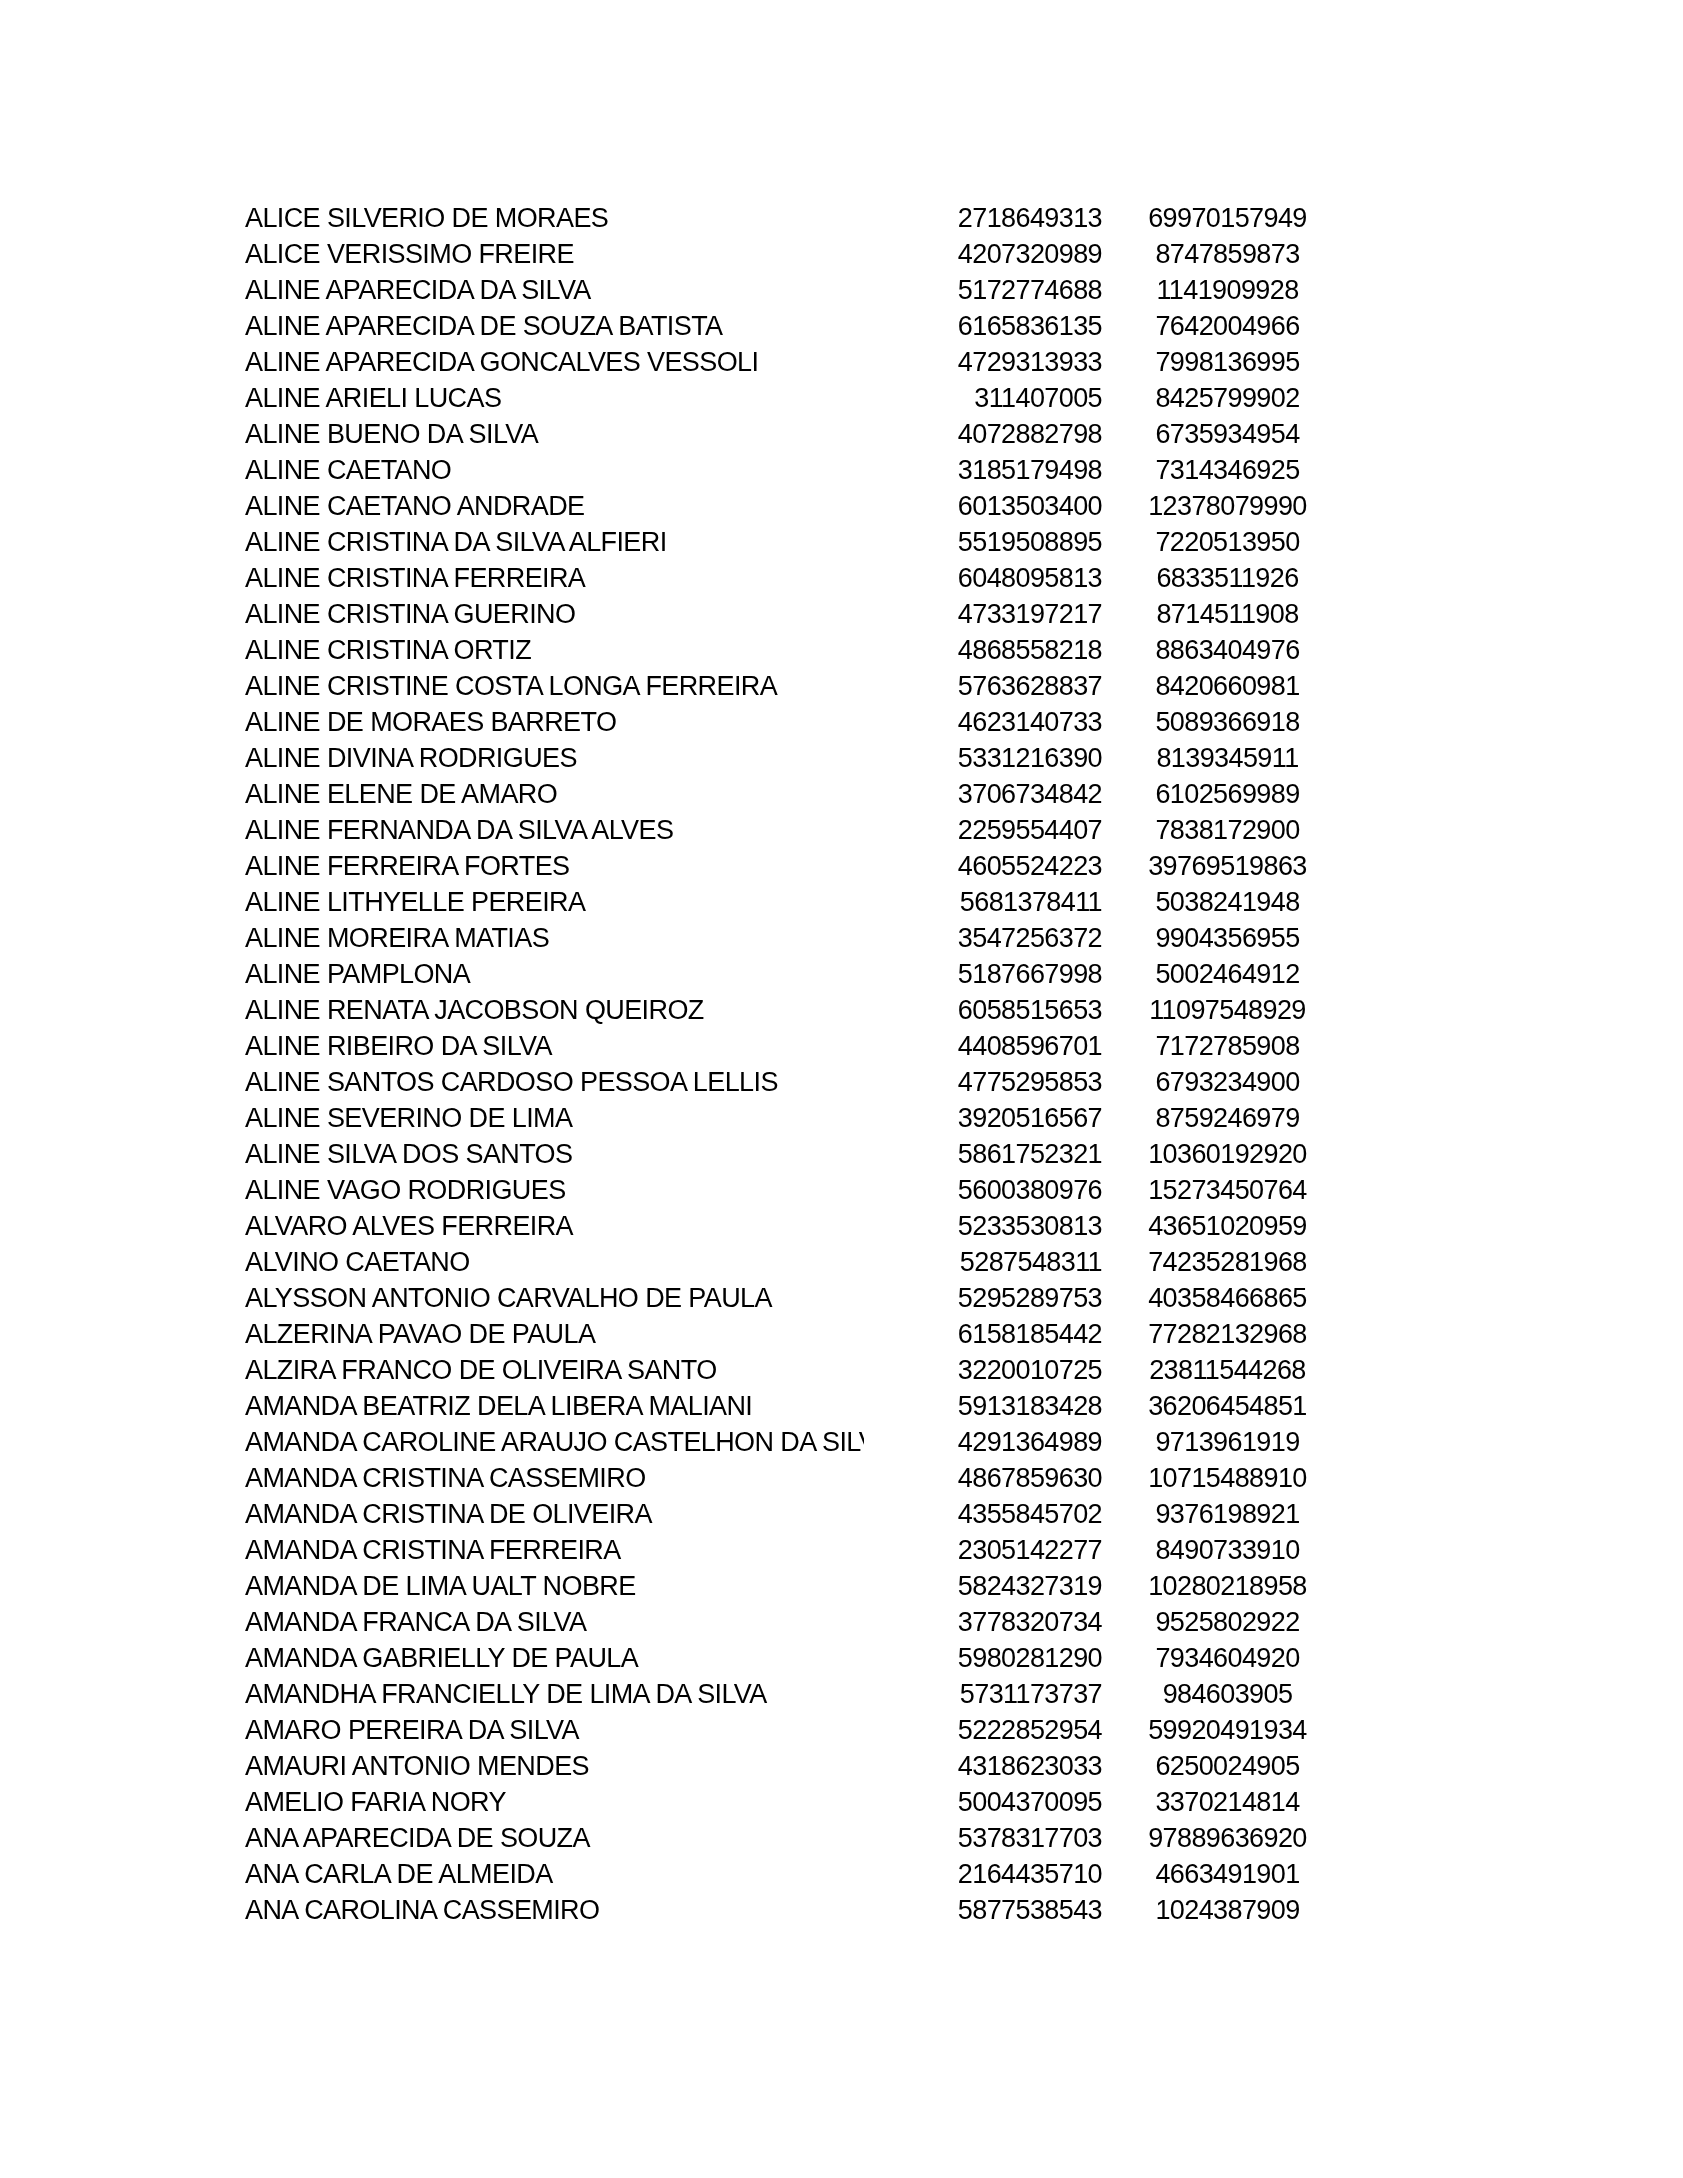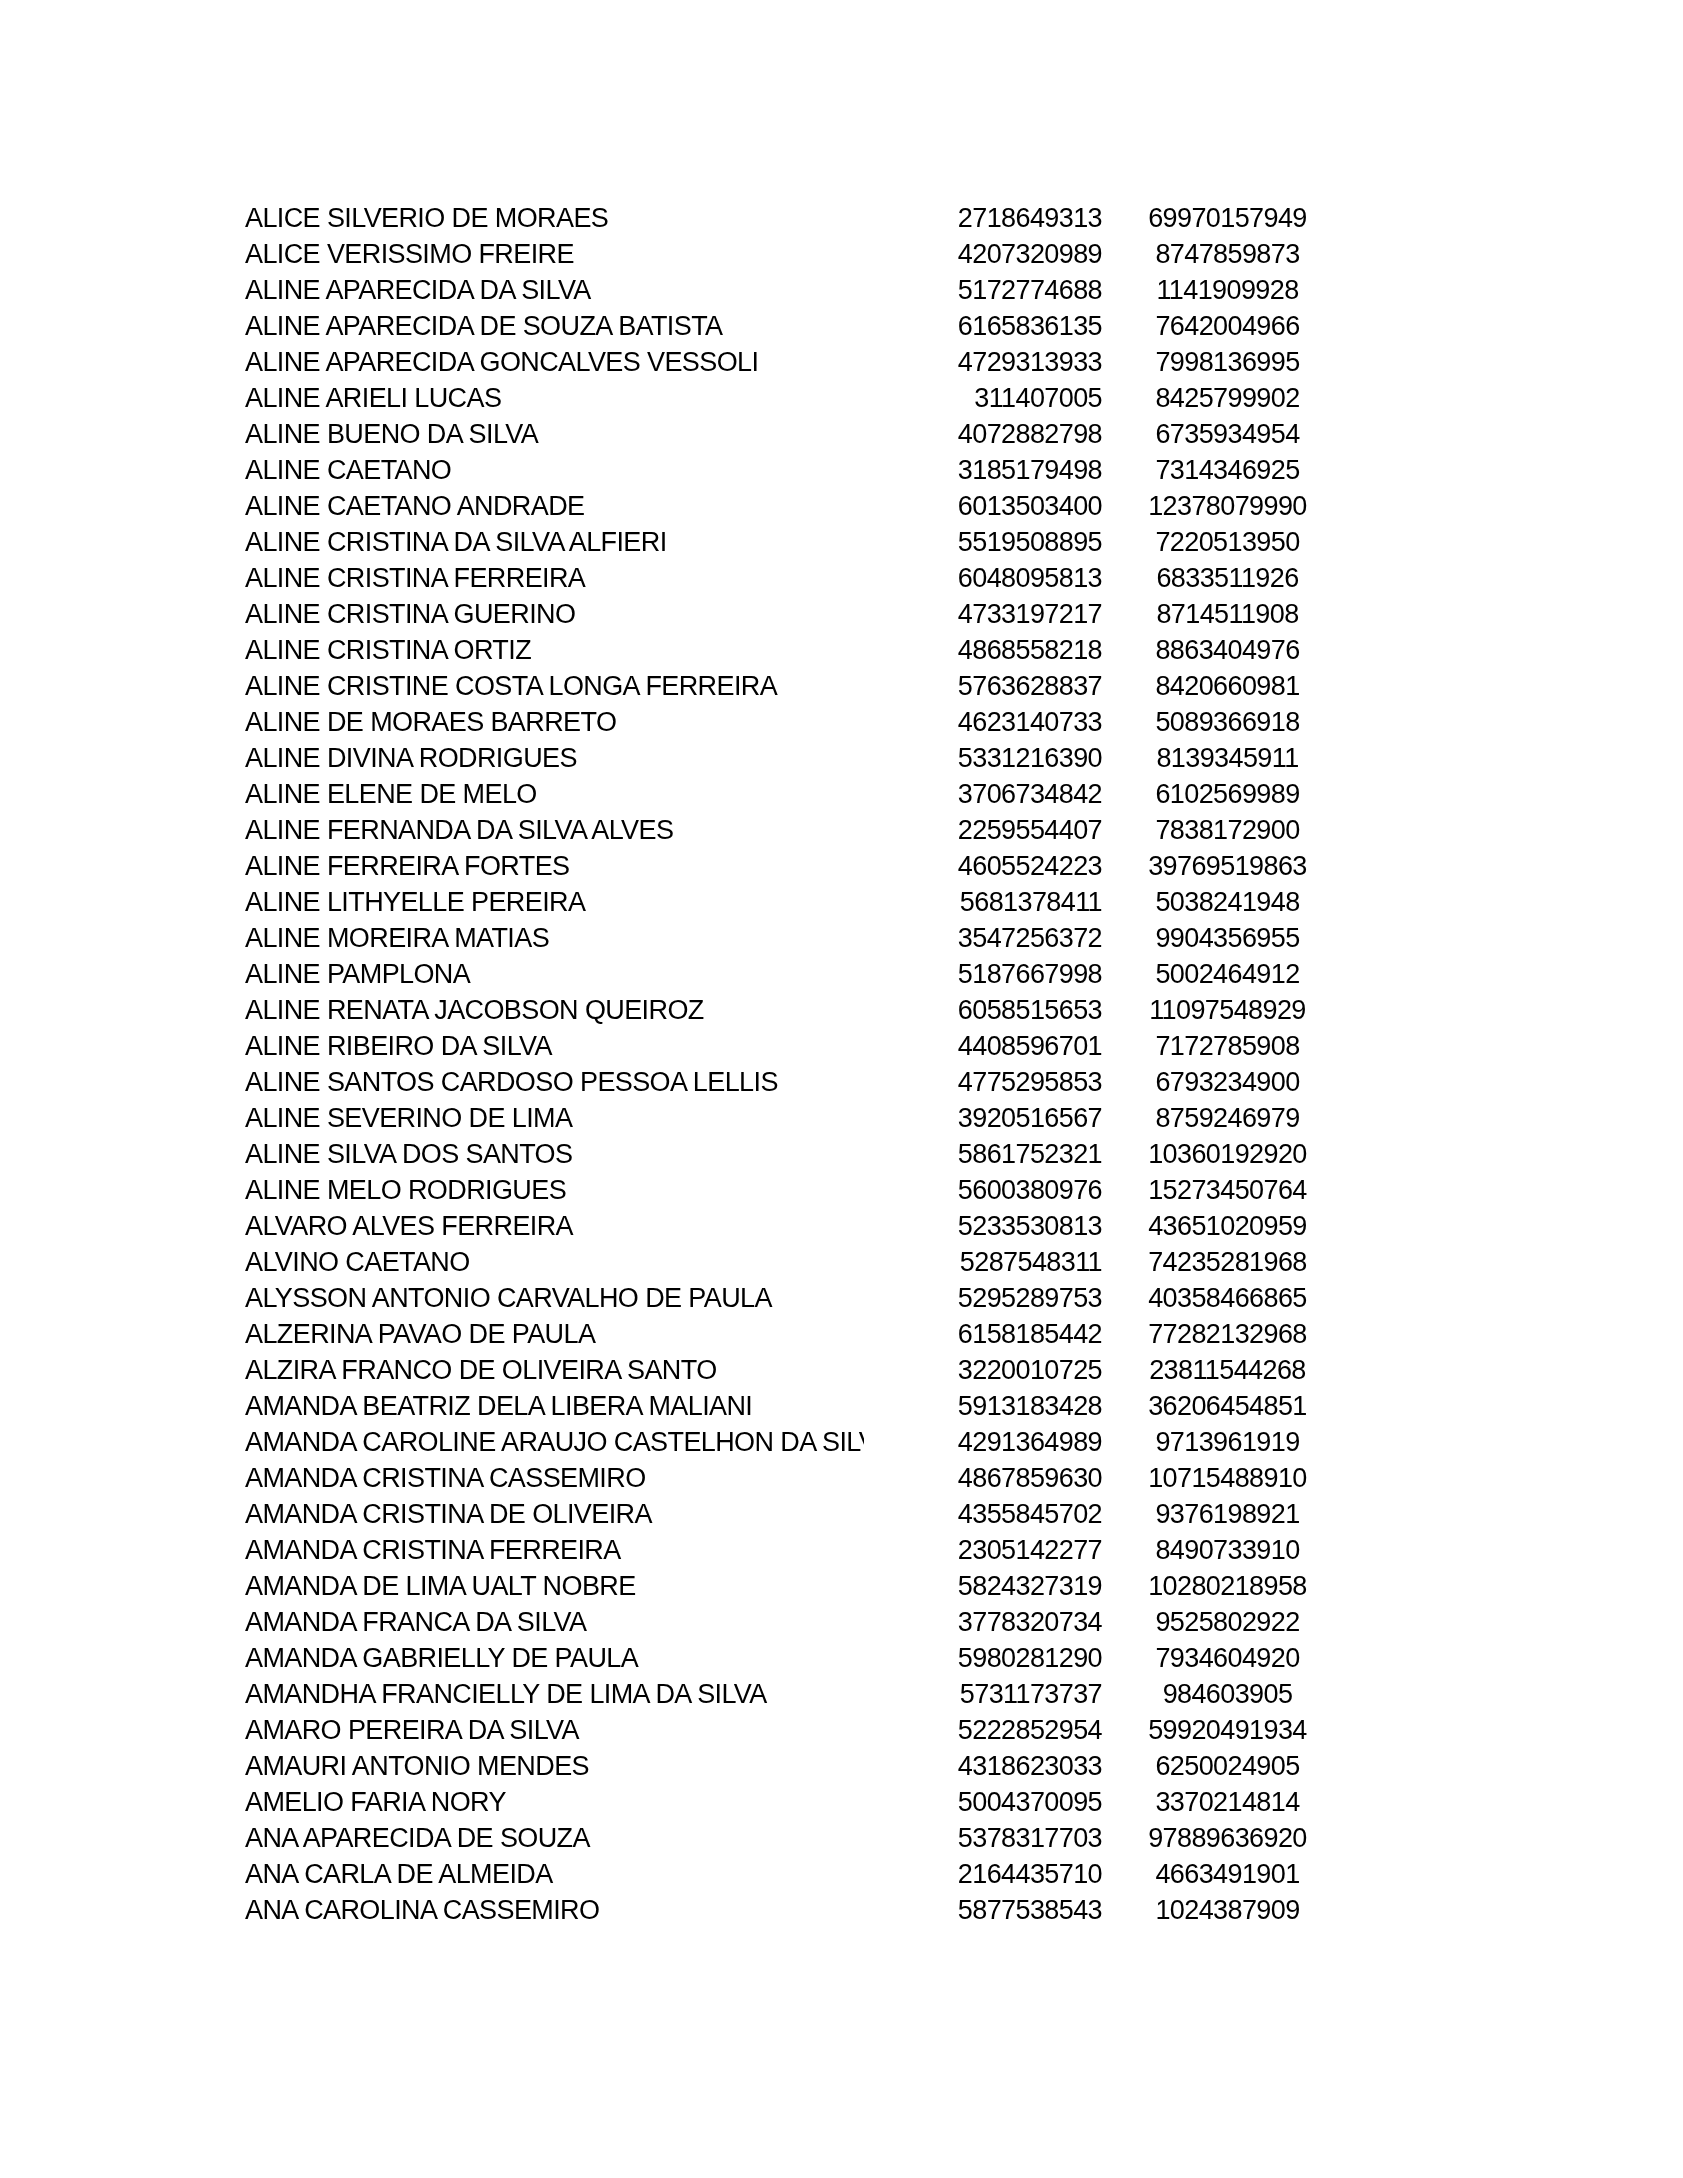--- a/index.html
+++ b/index.html
@@ -128,21 +128,21 @@
     <span class="cell name">ALINE DE MORAES BARRETO</span>
     <span class="cell n1">4623140733</span>
     <span class="cell n2">5089366918</span>
   </div>
       <div class="row">
     <span class="cell name">ALINE DIVINA RODRIGUES</span>
     <span class="cell n1">5331216390</span>
     <span class="cell n2">8139345911</span>
   </div>
       <div class="row">
-    <span class="cell name">ALINE ELENE DE MELO</span>
+    <span class="cell name">ALINE ELENE DE AMARO</span>
     <span class="cell n1">3706734842</span>
     <span class="cell n2">6102569989</span>
   </div>
       <div class="row">
     <span class="cell name">ALINE FERNANDA DA SILVA ALVES</span>
     <span class="cell n1">2259554407</span>
     <span class="cell n2">7838172900</span>
   </div>
       <div class="row">
     <span class="cell name">ALINE FERREIRA FORTES</span>
@@ -183,21 +183,21 @@
     <span class="cell name">ALINE SEVERINO DE LIMA</span>
     <span class="cell n1">3920516567</span>
     <span class="cell n2">8759246979</span>
   </div>
       <div class="row">
     <span class="cell name">ALINE SILVA DOS SANTOS</span>
     <span class="cell n1">5861752321</span>
     <span class="cell n2">10360192920</span>
   </div>
       <div class="row">
-    <span class="cell name">ALINE MELO RODRIGUES</span>
+    <span class="cell name">ALINE VAGO RODRIGUES</span>
     <span class="cell n1">5600380976</span>
     <span class="cell n2">15273450764</span>
   </div>
       <div class="row">
     <span class="cell name">ALVARO ALVES FERREIRA</span>
     <span class="cell n1">5233530813</span>
     <span class="cell n2">43651020959</span>
   </div>
       <div class="row">
     <span class="cell name">ALVINO CAETANO</span>

